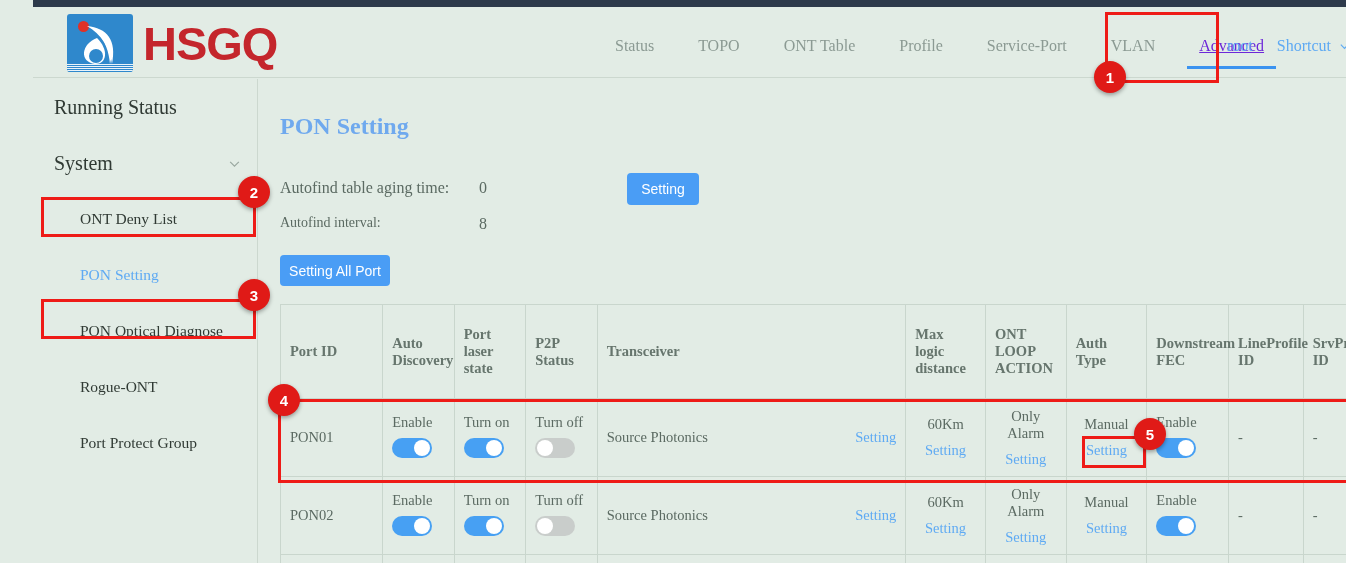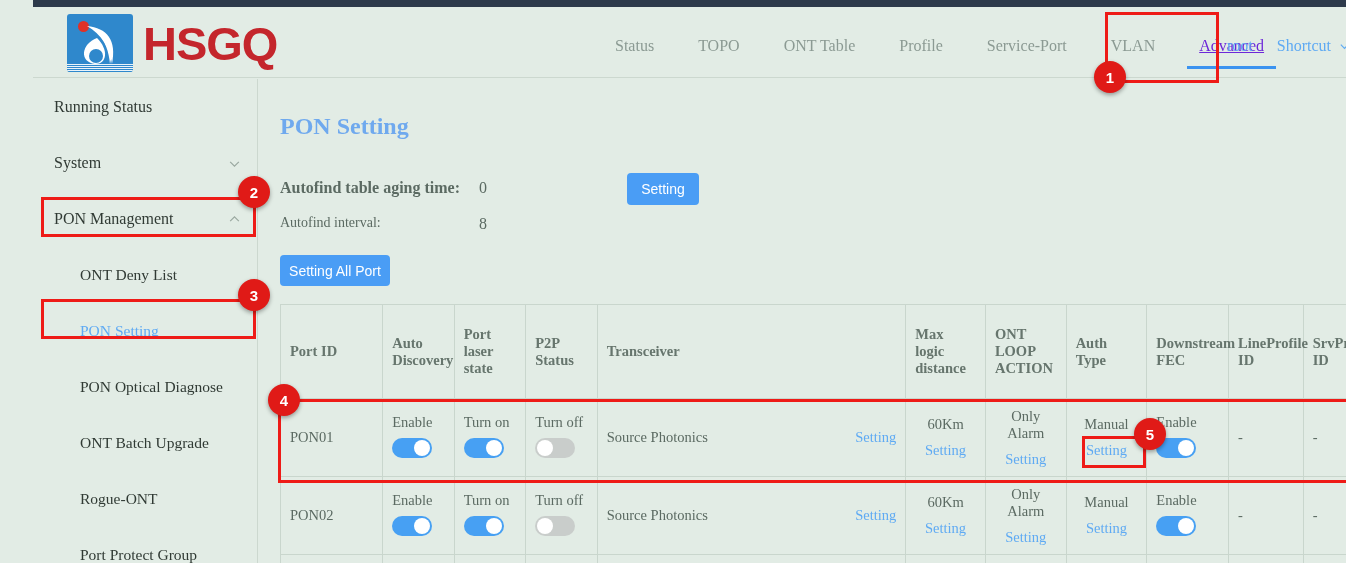--- a/index.html
+++ b/index.html
@@ -48,21 +48,21 @@
   .nav-shortcut { font-size:16px; color:#5faaf3; display:flex; align-items:center; gap:8px; cursor:pointer;justify-content:center; }
   .chev { display:inline-block; width:11px; height:11px; }
 
   
   .sidebar {
     position:absolute; left:0; top:79px; width:225px; height:484px;
     background:#e2ece5; border-right:1px solid #ccd8cf;
   }
   .side-item {
     height:56px; display:flex; align-items:center; padding-left:21px; padding-right:16px;
-    font-size:16px; color:#303a34; cursor:pointer; justify-content:space-between;
+    font-size:20px; color:#303a34; cursor:pointer; justify-content:space-between;
   }
   .side-item.sub { padding-left:47px; font-size:15.5px; }
   .side-item.active-link { color:#5faaf3; }
 
   
   .main { position:absolute; left:226px; top:79px; width:1120px; height:484px; overflow:hidden; }
   .page-title {
     position:absolute; left:21px; top:34px; font-size:24px; font-weight:bold; color:#6fa9ee;
   }
   .form-label { position:absolute; }
@@ -151,51 +151,42 @@
   <div class="sidebar">
     <div class="side-item">
       <span>Running Status</span>
     </div>
     <div class="side-item">
       <span>System</span>
       <svg width="13" height="13" viewBox="0 0 12 12">
         <path d="M2 4.5 L6 8.5 L10 4.5" stroke="#9aa8a0" stroke-width="1.1" fill="none"></path>
       </svg>
     </div>
-    <div class="side-item">
-      <span>PON Management</span>
-      <svg width="13" height="13" viewBox="0 0 12 12">
-        <path d="M2 7.5 L6 3.5 L10 7.5" stroke="#9aa8a0" stroke-width="1.1" fill="none"></path>
-      </svg>
-    </div>
     <div class="side-item sub">
       <span>ONT Deny List</span>
     </div>
     <div class="side-item sub active-link">
       <span>PON Setting</span>
     </div>
     <div class="side-item sub">
       <span>PON Optical Diagnose</span>
     </div>
     <div class="side-item sub">
-      <span>ONT Batch Upgrade</span>
-    </div>
-    <div class="side-item sub">
       <span>Rogue-ONT</span>
     </div>
     <div class="side-item sub">
       <span>Port Protect Group</span>
     </div>
   </div>
 
   <div class="main">
 
     <div class="page-title">PON Setting</div>
 
-    <div class="form-label" style="left:21px; top:100px; font-size:16px; color:#5b6a62;font-weight:bold;">Autofind table aging time:</div>
+    <div class="form-label" style="left:21px; top:100px; font-size:16px; color:#5b6a62;">Autofind table aging time:</div>
     <div class="form-value" style="left:220px; top:100px; font-size:16px;">0</div>
 
     <div class="form-label" style="left:21px; top:136px; font-size:14px; color:#5b6a62;">Autofind interval:</div>
     <div class="form-value" style="left:220px; top:136px; font-size:16px;">8</div>
 
     <button class="btn-primary" style="left:368px; top:94px; width:72px; height:32px;">Setting</button>
 
     <button class="btn-primary" style="left:21px; top:176px; width:110px; height:31px;">Setting All Port</button>
 
     <div class="tbl-wrap">

